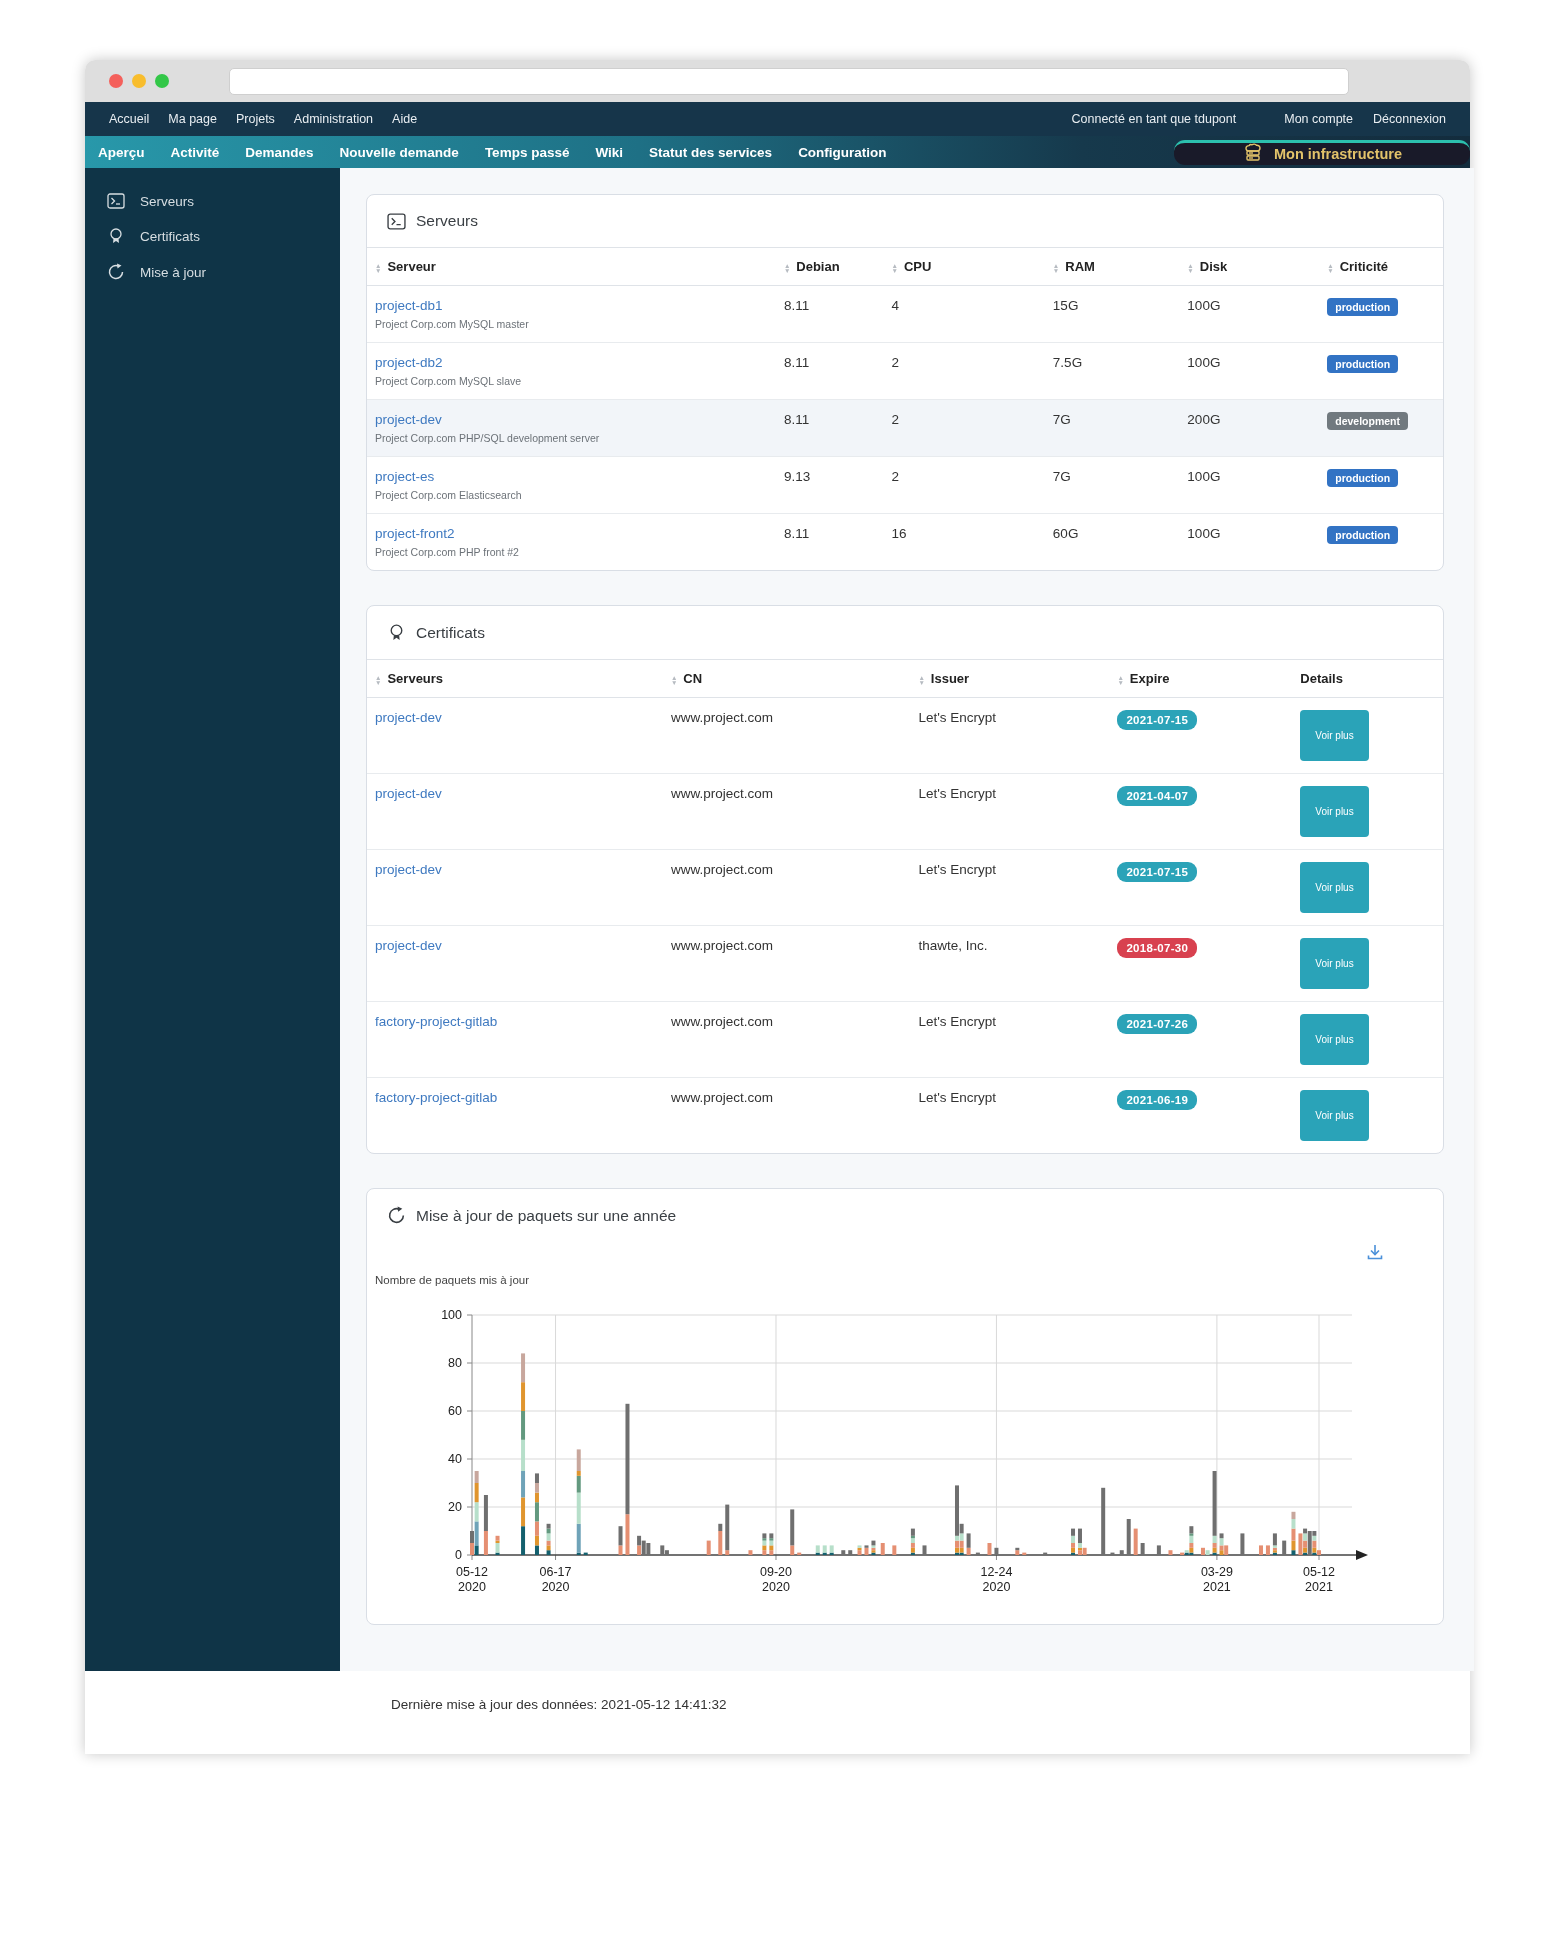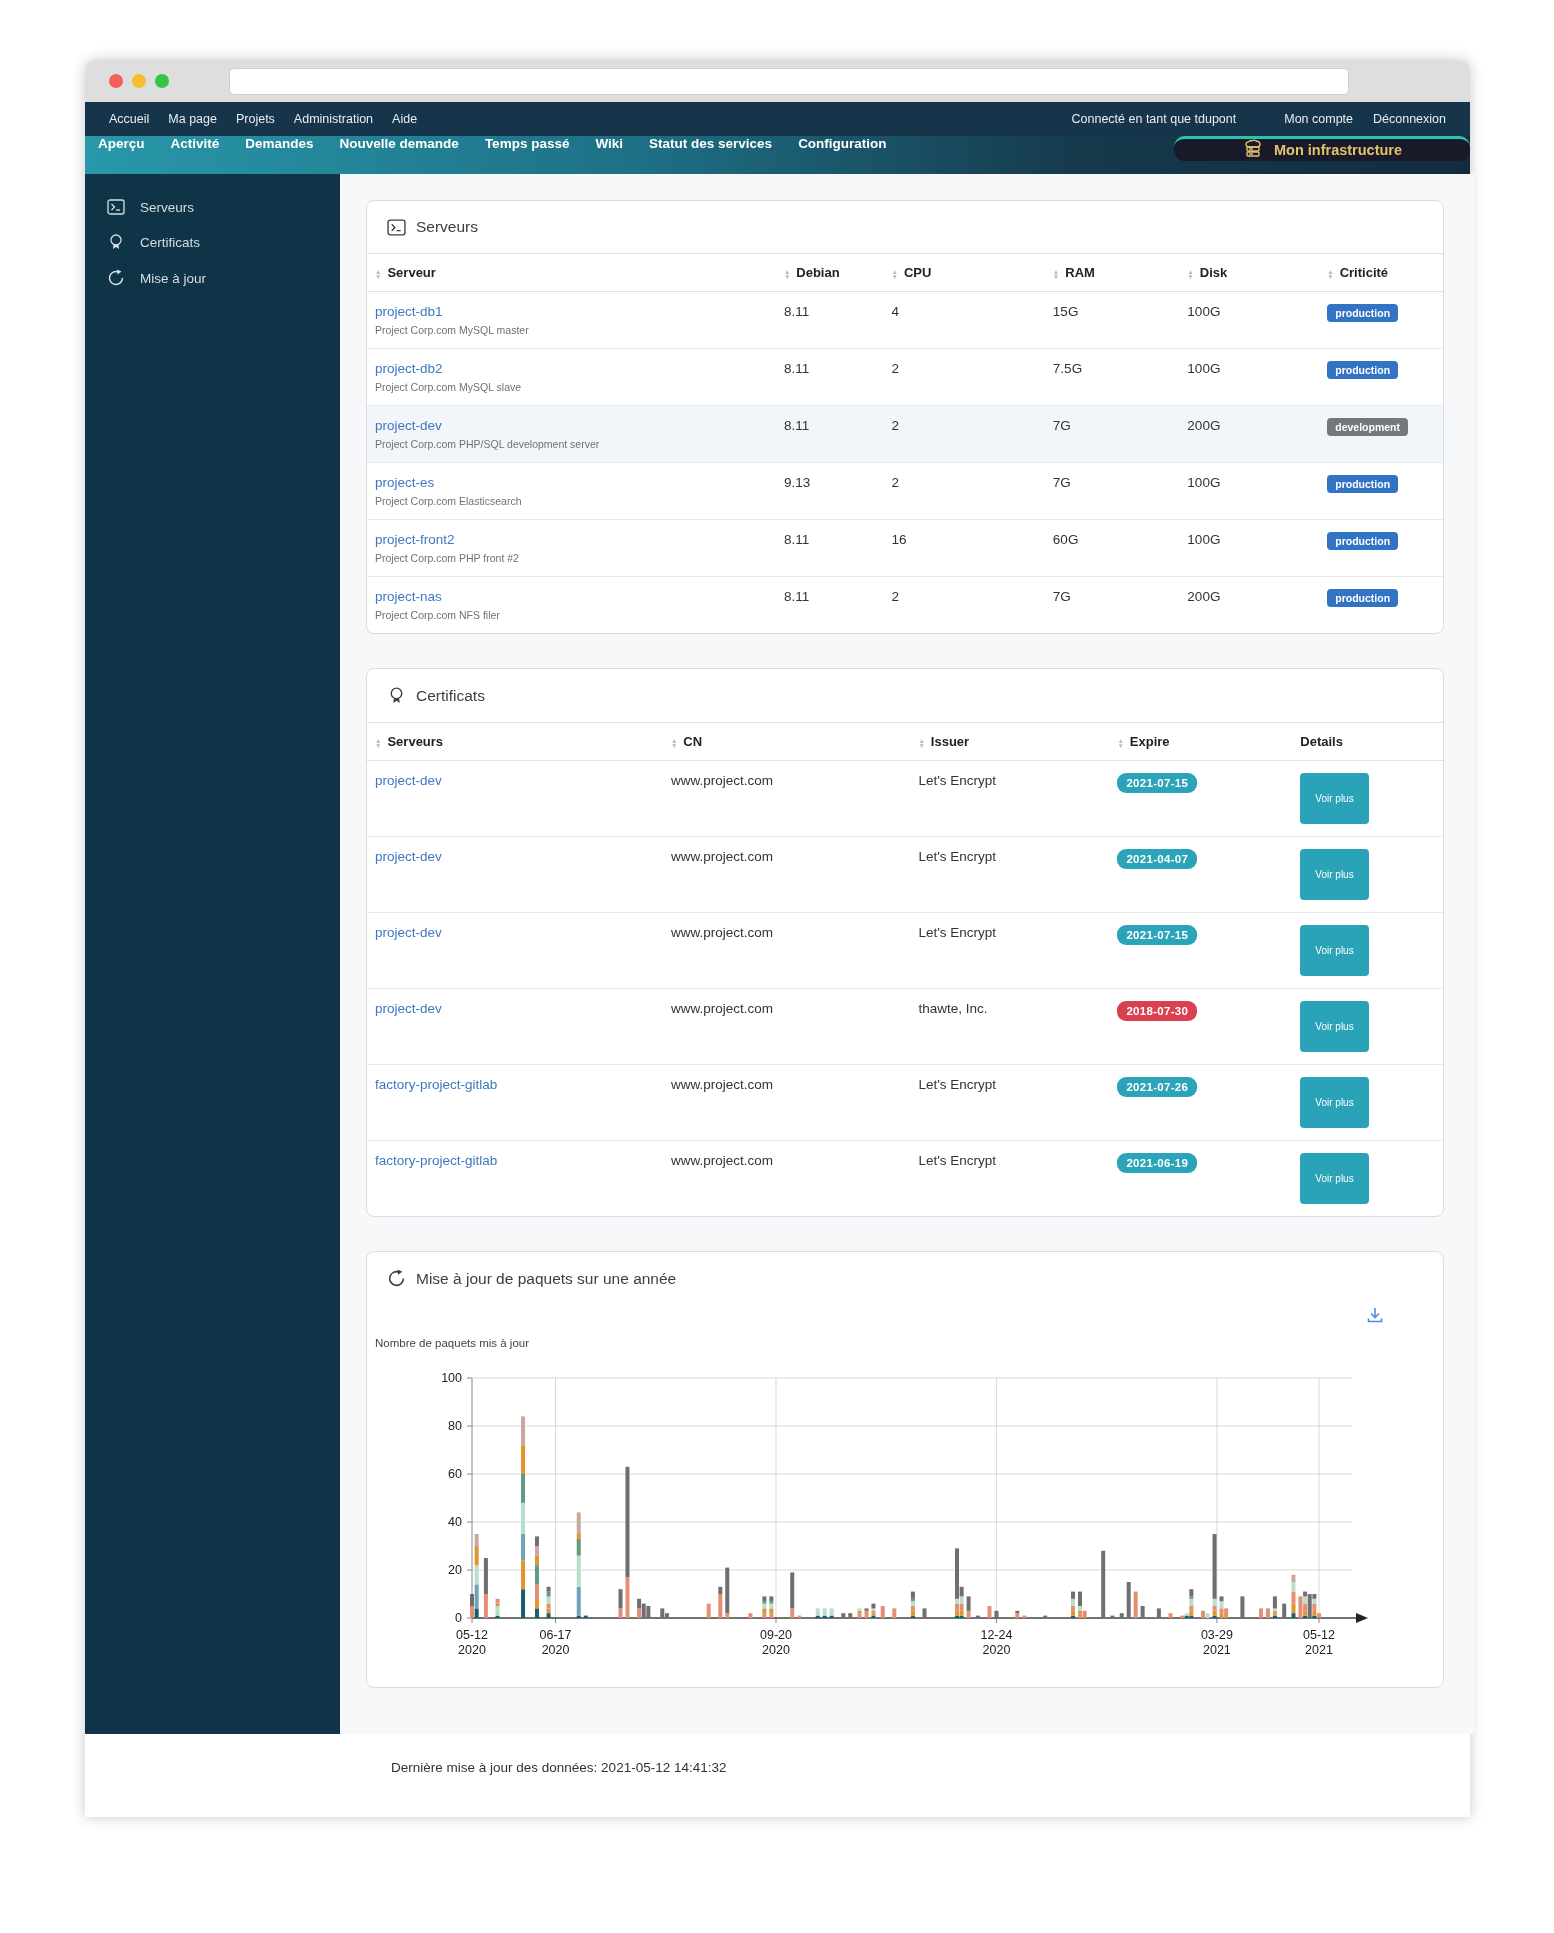--- a/index.html
+++ b/index.html
@@ -31,21 +31,21 @@
   .logo { width:52px; height:52px; flex:0 0 52px; }
   .brand { font-size:23px; font-weight:bold; color:#2b4a6b; letter-spacing:1px; margin-left:14px; }
   .header .right { margin-left:auto; display:flex; align-items:center; gap:10px; }
   .search-label { color:#3d7cc9; font-size:14.5px; }
   .search-input { width:132px; height:27px; border:1px solid #b3bec7; border-radius:3px; padding:0 6px; font-size:13px; outline:none; }
   .proj-select { position:relative; width:196px; height:31px; border:1px solid #b7bcc2; border-radius:4px;
                  background:#fff; display:flex; align-items:center; padding:0 10px; font-size:14px; color:#50565c; cursor:pointer; }
   .proj-select .chev { margin-left:auto; color:#9aa1a8; }
 
   
-  .mainnav { height:38px; display:flex; align-items:flex-start;
+  .mainnav { height:32px; display:flex; align-items:center;
              background:linear-gradient(90deg,#2898aa 0%,#1e7085 40%,#16394c 72%,#132c3d 100%); }
   .mainnav .item { display:flex; align-items:center; padding:0 13px; color:#fff;
                    font-weight:bold; font-size:13.5px; cursor:pointer; text-decoration:none; }
   .infra { margin-left:auto; width:296px; background:#191a29; border-top:3px solid #2cc0ae;
            display:flex; align-items:center; justify-content:center; gap:10px;
            color:#e3c36a; font-weight:bold; font-size:14.5px;border-radius:11px; }
 
   
   .bodyrow { display:flex; align-items:stretch; }
   .sidebar { width:255px; flex:0 0 255px; background:#0f3447; padding-top:16px; }
@@ -231,28 +231,20 @@
                 <td>7G</td>
                 <td>100G</td>
                 <td><span class="badge" style="background: rgb(50, 115, 196);">production</span></td>
               </tr>
               <tr>
                 <td class="namecell"><a class="rowlink">project-front2</a><div class="rowdesc">Project Corp.com PHP front #2</div></td>
                 <td>8.11</td>
                 <td>16</td>
                 <td>60G</td>
                 <td>100G</td>
-                <td><span class="badge" style="background: rgb(50, 115, 196);">production</span></td>
-              </tr>
-              <tr>
-                <td class="namecell"><a class="rowlink">project-nas</a><div class="rowdesc">Project Corp.com NFS filer</div></td>
-                <td>8.11</td>
-                <td>2</td>
-                <td>7G</td>
-                <td>200G</td>
                 <td><span class="badge" style="background: rgb(50, 115, 196);">production</span></td>
               </tr>
             </tbody>
         </table>
       </div>
 
       <div class="card">
         <div class="card-head">
           <svg width="19" height="19" viewBox="0 0 18 18" fill="none" stroke="#3a3f44" stroke-width="1.3">
             <circle cx="9" cy="7" r="5"></circle>

